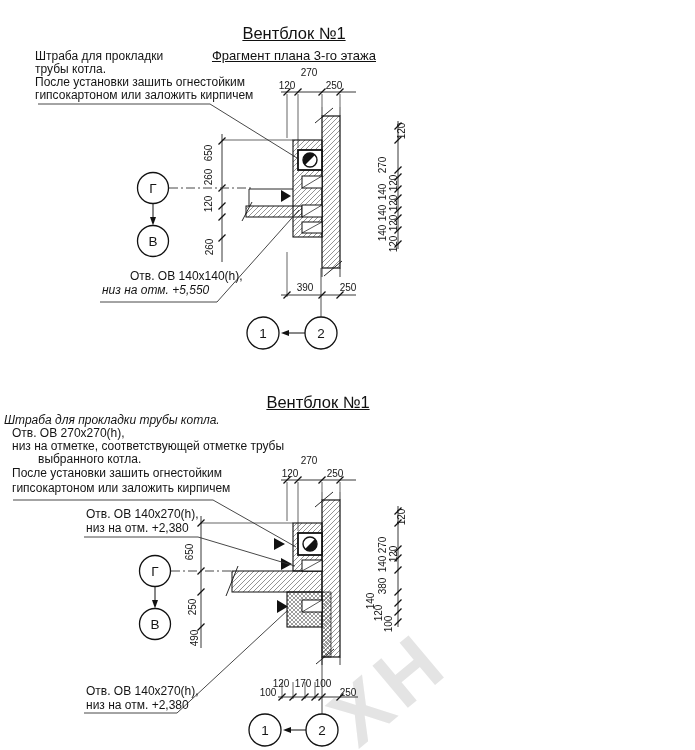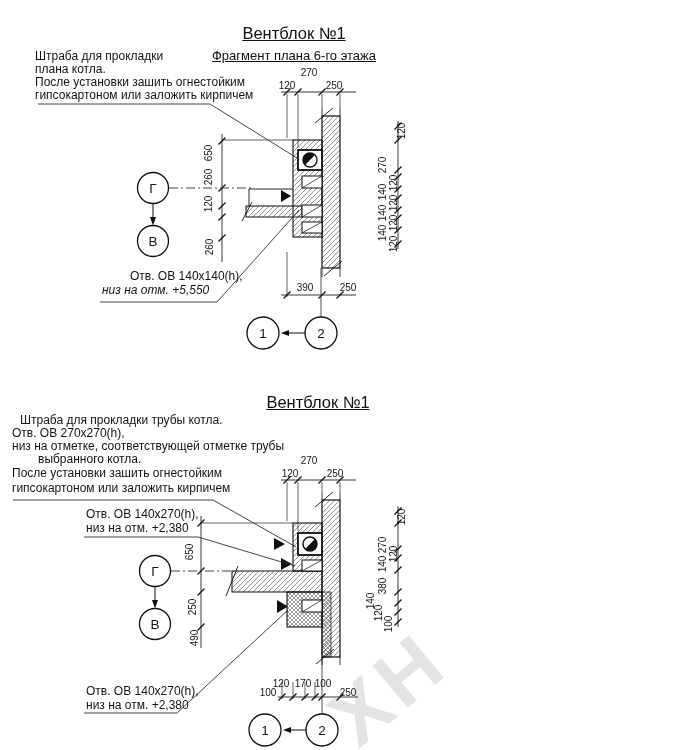--- a/index.html
+++ b/index.html
@@ -250,33 +250,33 @@
       <g class="ax" text-anchor="middle">
         <text x="155" y="576">Г</text>
         <text x="155" y="629">В</text>
         <text x="265" y="735">1</text>
         <text x="322" y="735">2</text>
       </g>
     </g>
   </svg>
 
   <div class="abs txtlayer title" style="left:164px;top:1px;">Вентблок №1</div>
-  <div class="abs txtlayer subtitle" style="left:164px;top:25px;">Фрагмент плана 6-го этажа</div>
+  <div class="abs txtlayer subtitle" style="left:164px;top:25px;">Фрагмент плана 3-го этажа</div>
 
   <div class="note txtlayer" style="left:35px;top:50px;">Штраба для прокладки</div>
-  <div class="note txtlayer" style="left:35px;top:63px;">плана котла.</div>
+  <div class="note txtlayer" style="left:35px;top:63px;">трубы котла.</div>
   <div class="note txtlayer" style="left:35px;top:76px;">После установки зашить огнестойким</div>
   <div class="note txtlayer" style="left:35px;top:89px;">гипсокартоном или заложить кирпичем</div>
 
   <div class="note txtlayer" style="left:102px;top:270px;margin-left:28px;">Отв. ОВ 140x140(h),</div>
   <div class="note txtlayer" style="left:102px;top:284px;font-style:italic;">низ на отм. +5,550</div>
 
   <div class="abs txtlayer title" style="left:188px;top:370px;">Вентблок №1</div>
 
-  <div class="note txtlayer" style="left:20px;top:414px;">Штраба для прокладки трубы котла.</div>
+  <div class="note txtlayer" style="left:4px;top:414px;font-style:italic;">Штраба для прокладки трубы котла.</div>
   <div class="note txtlayer" style="left:12px;top:427px;">Отв. ОВ 270x270(h),</div>
   <div class="note txtlayer" style="left:12px;top:440px;text-align:right;">низ на отметке, соответствующей отметке трубы</div>
   <div class="note txtlayer" style="left:12px;top:453px;margin-left:26px;">выбранного котла.</div>
   <div class="note txtlayer" style="left:12px;top:467px;">После установки зашить огнестойким</div>
   <div class="note txtlayer" style="left:12px;top:482px;">гипсокартоном или заложить кирпичем</div>
 
   <div class="note txtlayer" style="left:86px;top:508px;">Отв. ОВ 140x270(h),</div>
   <div class="note txtlayer" style="left:86px;top:522px;">низ на отм. +2,380</div>
 
   <div class="note txtlayer" style="left:86px;top:685px;">Отв. ОВ 140x270(h),</div>

